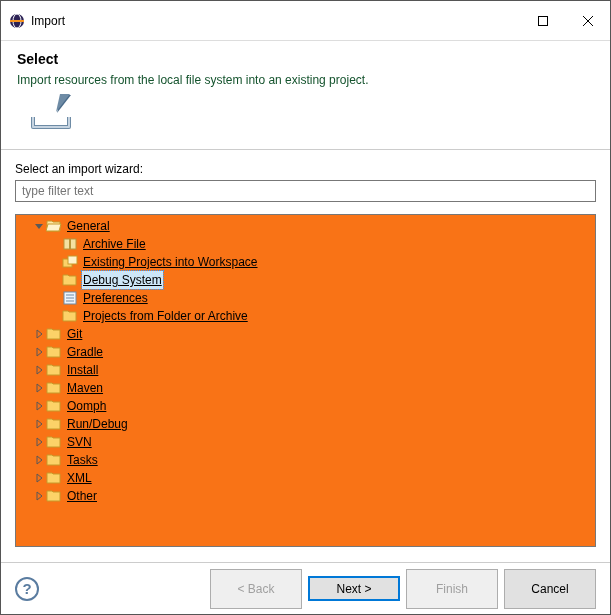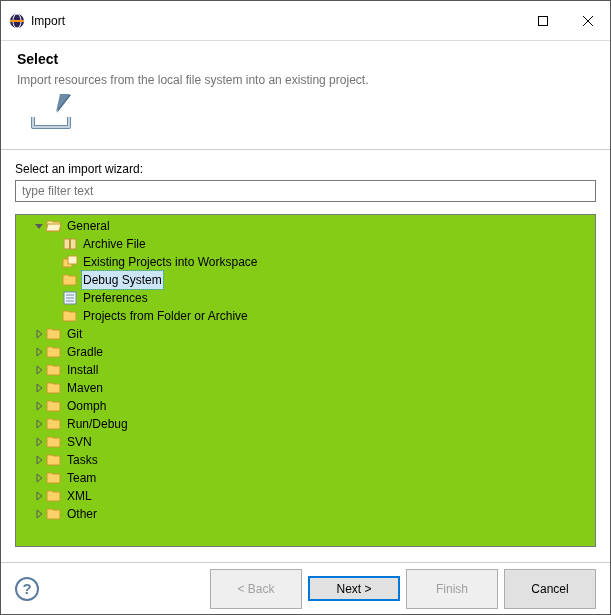--- a/index.html
+++ b/index.html
@@ -4,26 +4,26 @@
 <style>
   * { box-sizing: border-box; font-family: "Segoe UI", Tahoma, sans-serif; }
   body { margin: 0; background: #fff; width: 611px; height: 615px; border: 1px solid #555; display: flex; flex-direction: column; }
   .titlebar { display: flex; align-items: center; height: 40px; padding: 0 0 0 8px; border-bottom: 1px solid #ddd; }
   .titlebar-icon { width: 16px; height: 16px; margin-right: 6px; }
   .titlebar-title { font-size: 12px; flex: 1; }
   .winbtn { width: 45px; height: 29px; display: flex; align-items: center; justify-content: center; }
   .header { background: #fff; padding: 10px 16px 14px 16px; display: flex; border-bottom: 1px solid #ccc; flex-direction: column; }
   .header-text { flex: 1; }
   .header-title { font-weight: bold; font-size: 14px; margin-bottom: 6px; }
-  .header-desc { font-size: 12px; color: #737373; }
+  .header-desc { font-size: 12px; color: #14532d; }
   .header-icon { width: 48px; height: 48px; margin-left: 10px; }
   .body { flex: 1; padding: 12px 14px 15px 14px; display: flex; flex-direction: column; overflow: hidden; }
   .label { font-size: 12px; margin-bottom: 4px; }
   .filter { width: 100%; height: 22px; font-size: 12px; padding: 2px 6px; border: 1px solid #777; color: #888; background: #fff; margin-bottom: 12px; }
-  .tree-wrap { flex: 1; border: 1px solid #777; background: #84cc16; overflow: auto; padding: 2px 0;}
+  .tree-wrap { flex: 1; border: 1px solid #777; background: #f97316; overflow: auto; padding: 2px 0; text-decoration: underline;}
   .tree { font-size: 12px; line-height: 18px; user-select: none; }
   .row { display: flex; align-items: center; height: 18px; white-space: nowrap; padding-right: 6px;}
   .indent { display: inline-block; width: 16px; height: 18px; flex-shrink:0; }
   .twisty { width: 14px; display: inline-flex; align-items:center; justify-content:center; flex-shrink:0;}
   .icon { width: 16px; height: 16px; margin-right: 4px; flex-shrink:0; display:inline-flex; align-items:center; justify-content:center;}
   .row.sel { }
   .row.sel .lbl { background:#cde6f7; outline:1px dotted #3399ff; padding:0 1px; }
   .lbl { padding: 0 1px; }
   .footer { height: 52px; border-top: 1px solid #ccc; display: flex; align-items: center; padding: 0 14px; gap: 6px; }
   .footer-spacer { flex: 1; }
@@ -281,35 +281,20 @@
             <svg width="10" height="10" viewBox="0 0 10 10">
               <path d="M3 1 L8 5 L3 9 Z" fill="none" stroke="#595959"></path>
             </svg>
           </span>
           <span class="icon">
             <svg width="16" height="16" viewBox="0 0 16 16">
       <path d="M1 3 h5 l1 1 h7 v9 h-13 z" fill="#fcd268" stroke="#c79a2a"></path>
 
     </svg>
           </span>
-          <span class="lbl">Team</span>
-        </div>
-        <div class="row">
-          <span class="indent"></span>
-          <span class="twisty">
-            <svg width="10" height="10" viewBox="0 0 10 10">
-              <path d="M3 1 L8 5 L3 9 Z" fill="none" stroke="#595959"></path>
-            </svg>
-          </span>
-          <span class="icon">
-            <svg width="16" height="16" viewBox="0 0 16 16">
-      <path d="M1 3 h5 l1 1 h7 v9 h-13 z" fill="#fcd268" stroke="#c79a2a"></path>
-
-    </svg>
-          </span>
           <span class="lbl">XML</span>
         </div>
         <div class="row">
           <span class="indent"></span>
           <span class="twisty">
             <svg width="10" height="10" viewBox="0 0 10 10">
               <path d="M3 1 L8 5 L3 9 Z" fill="none" stroke="#595959"></path>
             </svg>
           </span>
           <span class="icon">

